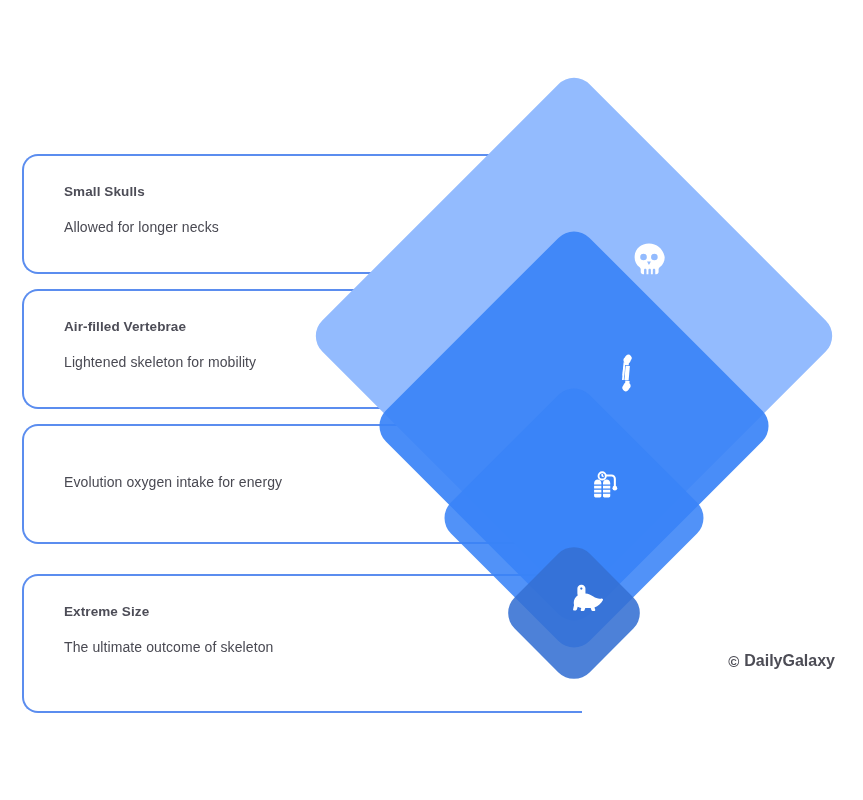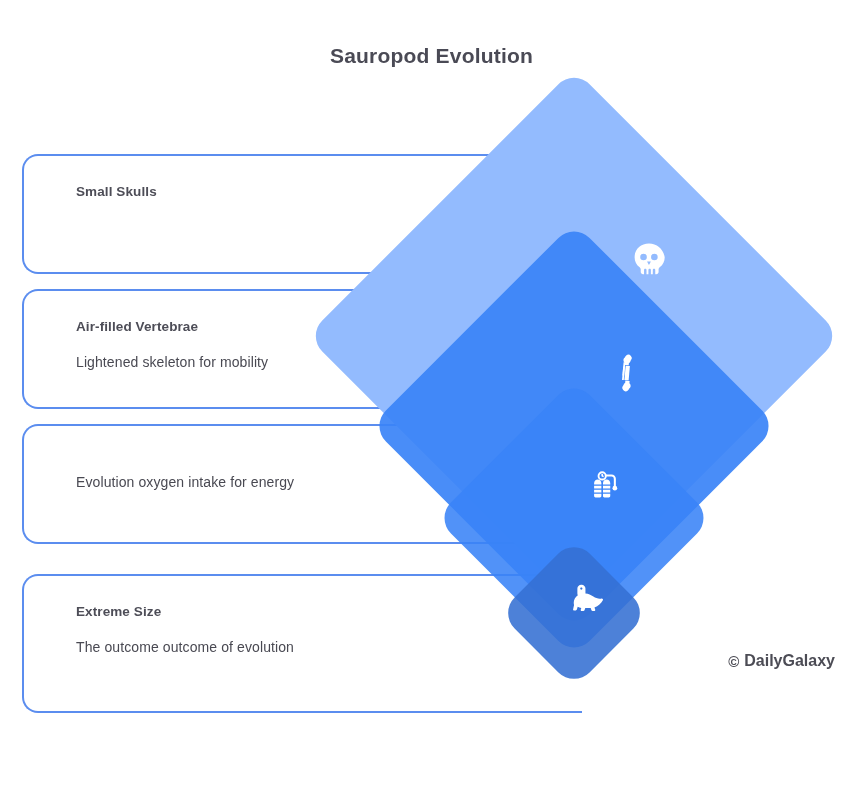--- a/index.html
+++ b/index.html
@@ -86,21 +86,21 @@
   }
   .card {
     position: absolute;
     left: 22px;
     box-sizing: border-box;
     border: 2px solid #5b8def;
     border-right: none;
     border-top-left-radius: 16px;
     border-bottom-left-radius: 16px;
     background: transparent;
-    padding: 28px 0 0 32px;
+    padding: 28px 0 0 20px;
   }
   .card-1 { top: 154px;  width: 560px; height: 120px; }
   .card-2 { top: 289px;  width: 600px; height: 120px; }
   .card-3 { top: 424px;  width: 600px; height: 120px; }
   .card-4 { top: 574px;  width: 560px; height: 139px; }
 
   .card-title {
     font-size: 13.5px;
     font-weight: bold;
     color: #4d4d57;
@@ -127,40 +127,40 @@
     align-items: center;
     gap: 5px;
   }
   .wm-mark { font-size: 15px; }
 </style>
 </head>
 <body>
 
 <div id="infographic">
 
-  <div class="title">Sauropod Evolution</div>
 
   <div class="cards">
 
     <div class="card card-1">
       <div class="card-title">Small Skulls</div>
+      <div class="card-desc">Allowed for longer necks</div>
     </div>
 
     <div class="card card-2">
       <div class="card-title">Air-filled Vertebrae</div>
       <div class="card-desc">Lightened skeleton for mobility</div>
     </div>
 
     <div class="card card-3">
       <div class="card-desc">Evolution oxygen intake for energy</div>
     </div>
 
     <div class="card card-4">
       <div class="card-title">Extreme Size</div>
-      <div class="card-desc">The outcome outcome of evolution</div>
+      <div class="card-desc">The ultimate outcome of skeleton</div>
     </div>
 
   </div>
 
   <div class="diamond-stack">
 
     <div class="diamond d1">
       <div class="diamond-icon">
         <svg width="42" height="42" viewBox="0 0 24 24" fill="#ffffff" aria-hidden="true">
           <path d="M12 2C7.3 2 3.8 5.3 3.8 9.8c0 2.4 1 4.3 2.7 5.6.5.4.8.9.8 1.5v1.3c0 .7.6 1.3 1.3 1.3h.6v-2.4c0-.4.3-.7.7-.7s.7.3.7.7V19.5h1.1v-2.4c0-.4.3-.7.7-.7s.7.3.7.7v2.4h1.1v-2.4c0-.4.3-.7.7-.7s.7.3.7.7v2.4h.6c.7 0 1.3-.6 1.3-1.3v-1.3c0-.6.3-1.1.8-1.5 1.7-1.3 2.7-3.2 2.7-5.6C20.2 5.3 16.7 2 12 2zm-3.1 9.6a1.9 1.9 0 1 1 0-3.8 1.9 1.9 0 0 1 0 3.8zm3.1 2.6-1.1-2h2.2l-1.1 2zm3.1-2.6a1.9 1.9 0 1 1 0-3.8 1.9 1.9 0 0 1 0 3.8z"></path>

